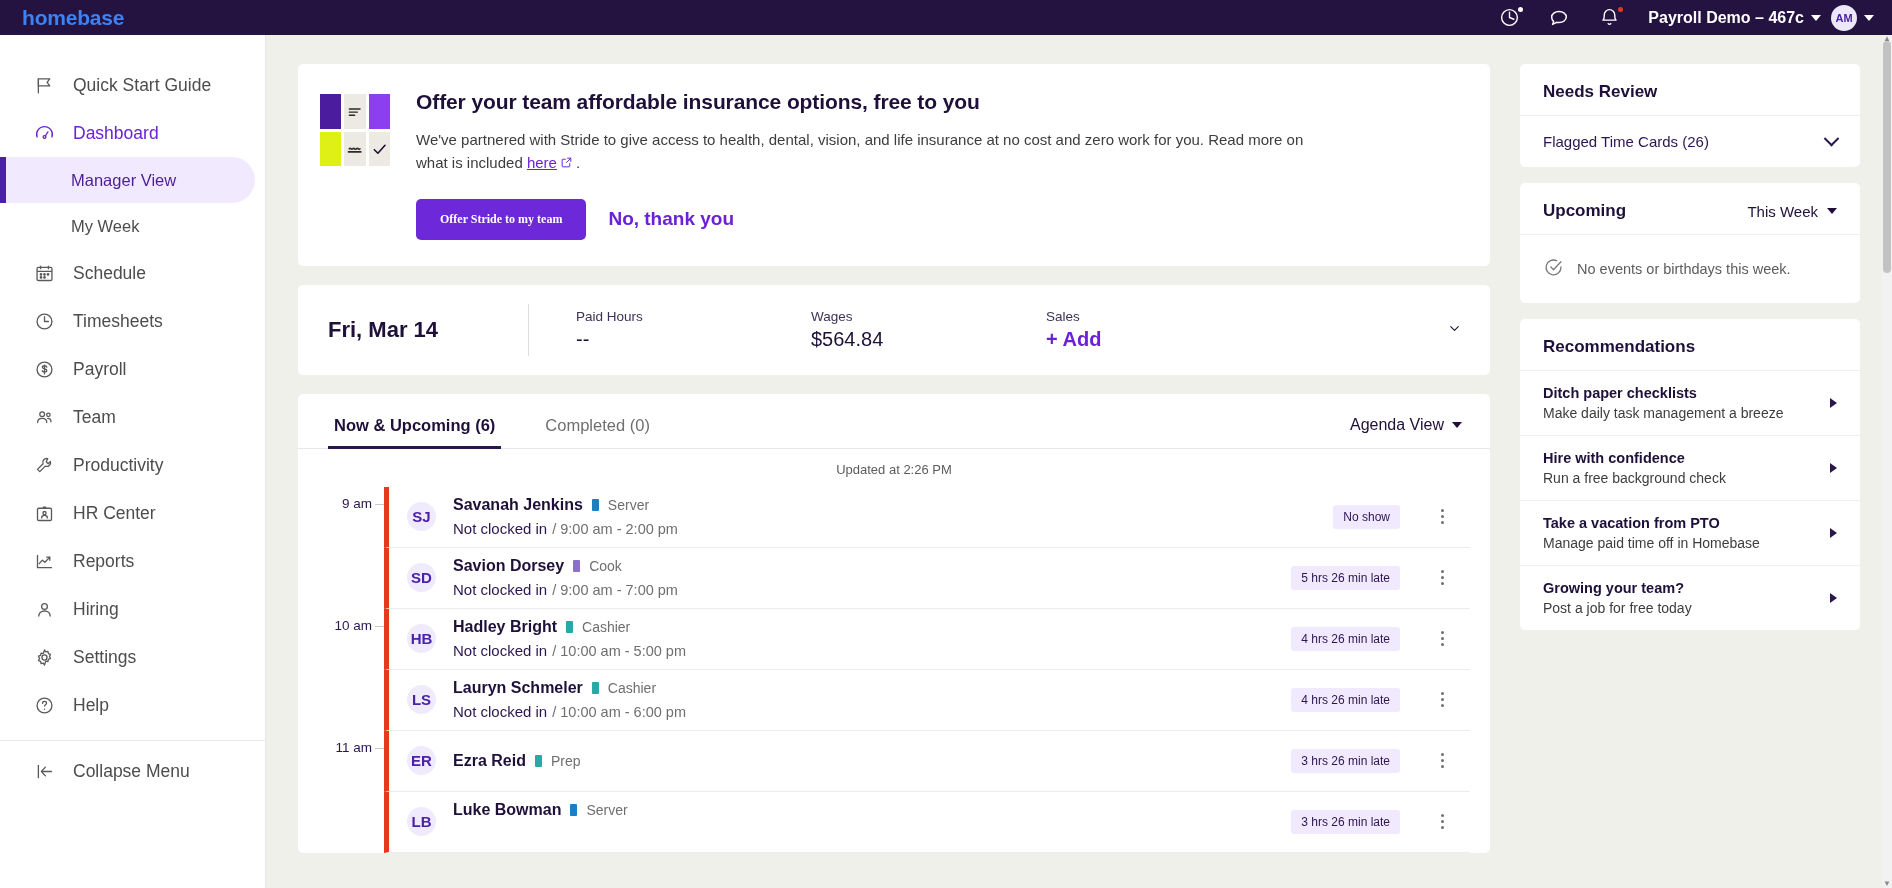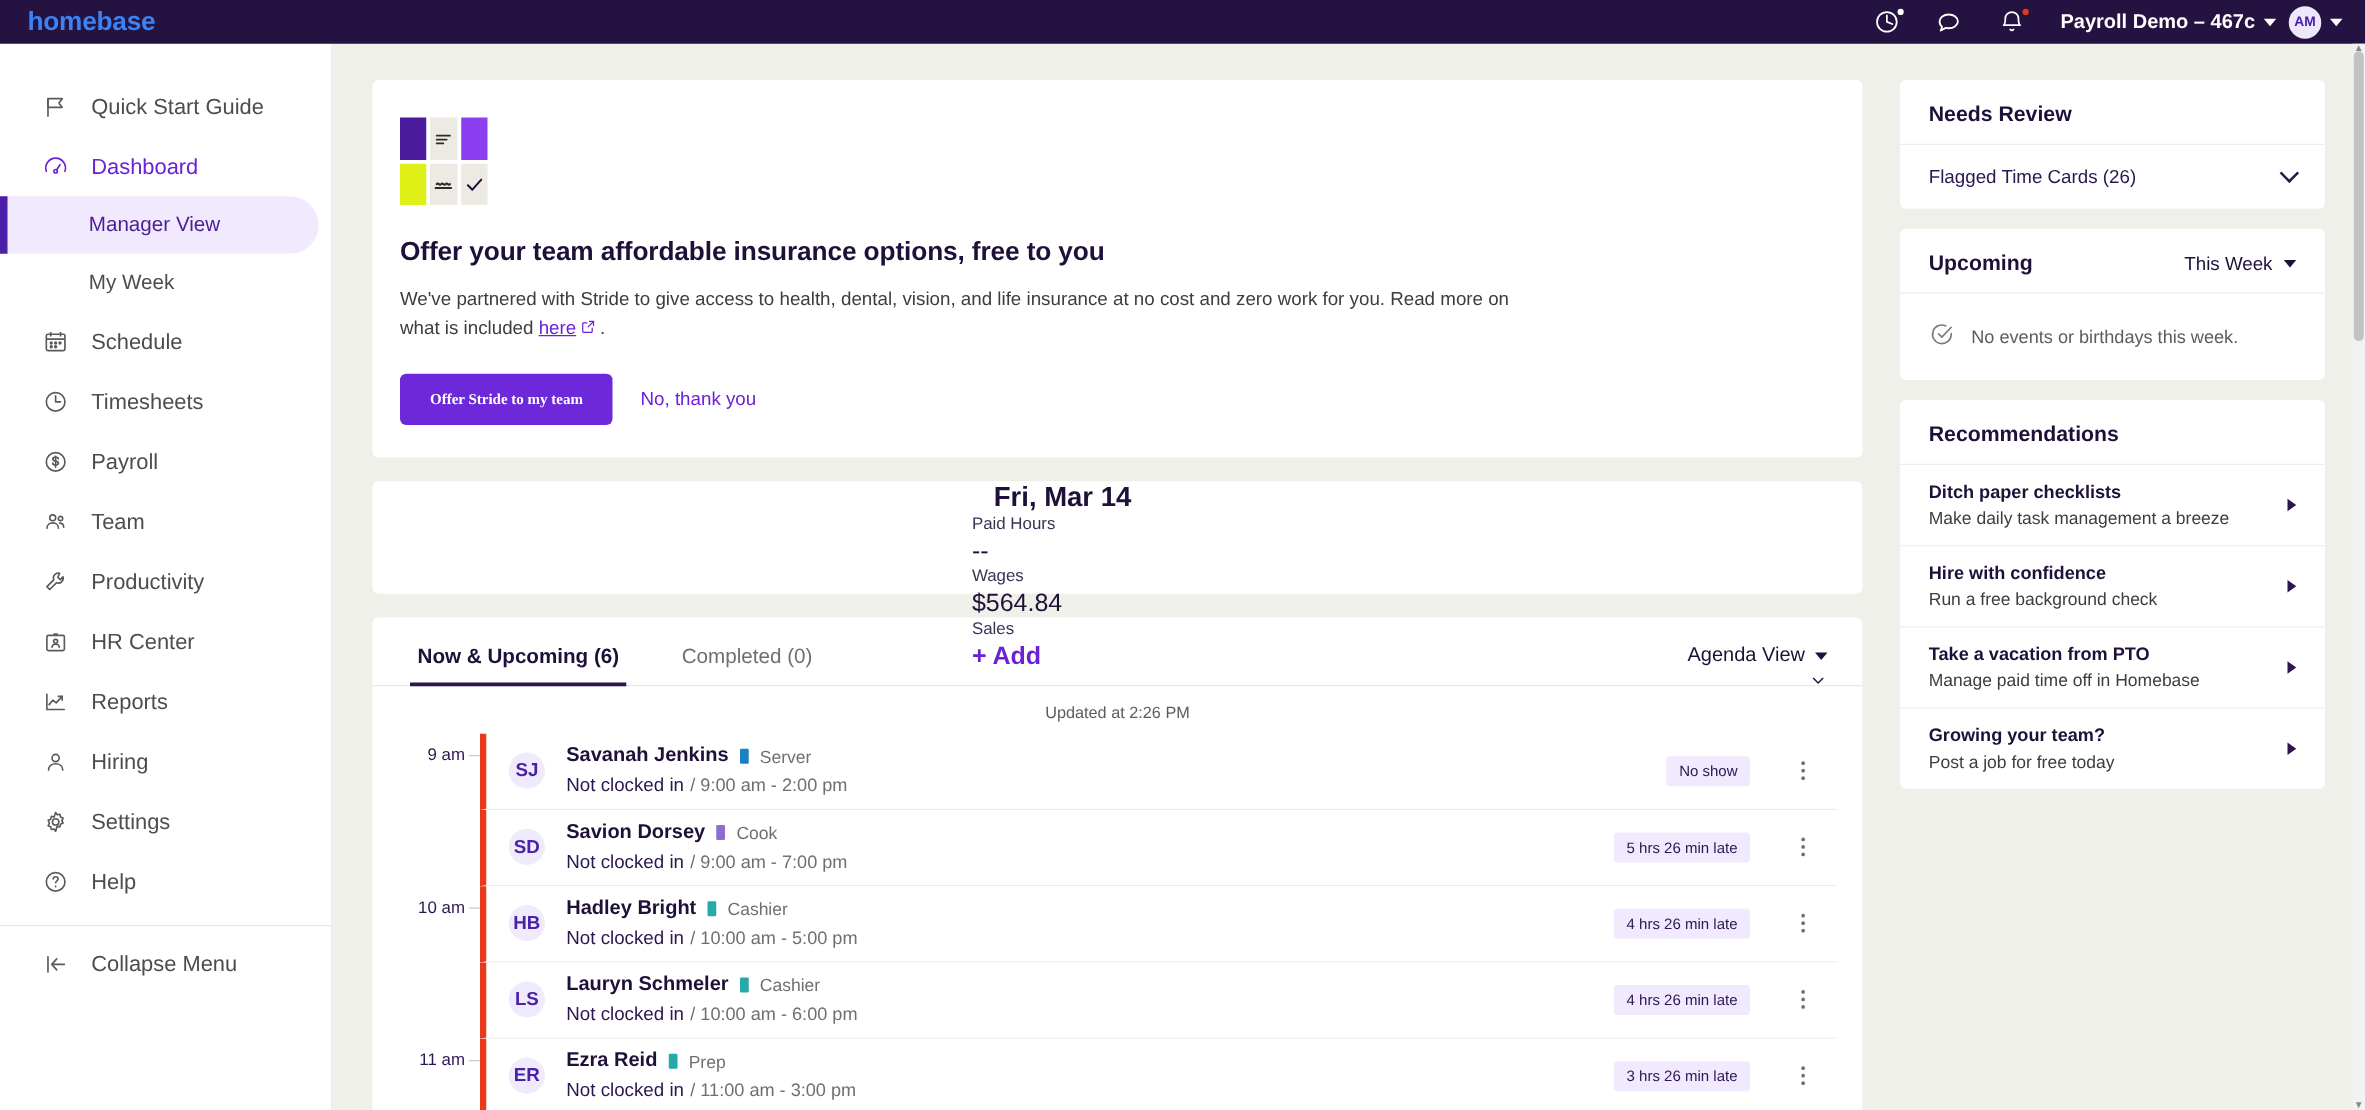--- a/index.html
+++ b/index.html
@@ -90,21 +90,21 @@
   
   .main {
     position: absolute; top: 35px; left: 266px;
     width: 1626px; height: 853px;
     overflow: hidden; background: #eef0e9;
   }
   .content-col {
     position: absolute; top: 0; left: 32px; width: 1192px;
   }
   .card {
-    background: #fff; border-radius: 5px; flex-direction: column;
+    background: #fff; border-radius: 5px;
   }
 
   
   .promo {
     margin-top: 29px; padding: 26px 28px 26px 22px;
     display: flex; gap: 26px;
   }
   .promo-img {
     width: 70px; height: 72px; flex: 0 0 70px; margin-top: 4px;
     display: grid; grid-template-columns: 1fr 1fr 1fr; grid-template-rows: 1fr 1fr;
@@ -122,22 +122,22 @@
     font-size: 15px; color: #3d3d3d; line-height: 1.55; max-width: 900px;
   }
   .promo a.here { color: #6b21d6; text-decoration: underline; }
   .promo-actions { margin-top: 23px; display: flex; align-items: center; gap: 22px; }
   .btn-primary {
     background: #6d28d9; color: #fff; border: none; border-radius: 5px;
     padding: 0 24px; height: 41px; font-size: 12px; font-weight: 700;
     cursor: pointer; font-family: Liberation Serif, serif;
   }
   .btn-link {
-    background: none; border: none; color: #6b21d6; font-size: 15px;
-    font-weight: 400; cursor: pointer; font-family: inherit;
+    background: none; border: none; color: #6b21d6; font-size: 19px;
+    font-weight: 700; cursor: pointer; font-family: inherit;
   }
 
   
   .stats {
     margin-top: 19px; height: 90px; display: flex; align-items: center;
     padding: 0 28px 0 30px;
   }
   .stats .date {
     font-size: 22px; font-weight: 700; color: #1e1039; width: 200px;
   }
@@ -651,21 +651,20 @@
         </div>
         <div class="srow">
           <div class="srow-inner">
             <div class="avatar-circ">ER</div>
             <div class="sinfo">
               <div class="sname-line">
                 <span class="sname">Ezra Reid</span>
                 <span class="role-sq" style="background:#25a9a9"></span>
                 <span class="srole">Prep</span>
               </div>
-              <div class="sstat"><span>Not clocked in</span><span class="tm">/ 11:00 am - 3:00 pm</span></div>
             </div>
           </div>
           <div class="badge">3 hrs 26 min late</div>
           <div class="kebab">
               <i></i>
               <i></i>
               <i></i>
             </div>
         </div>
       </div>

